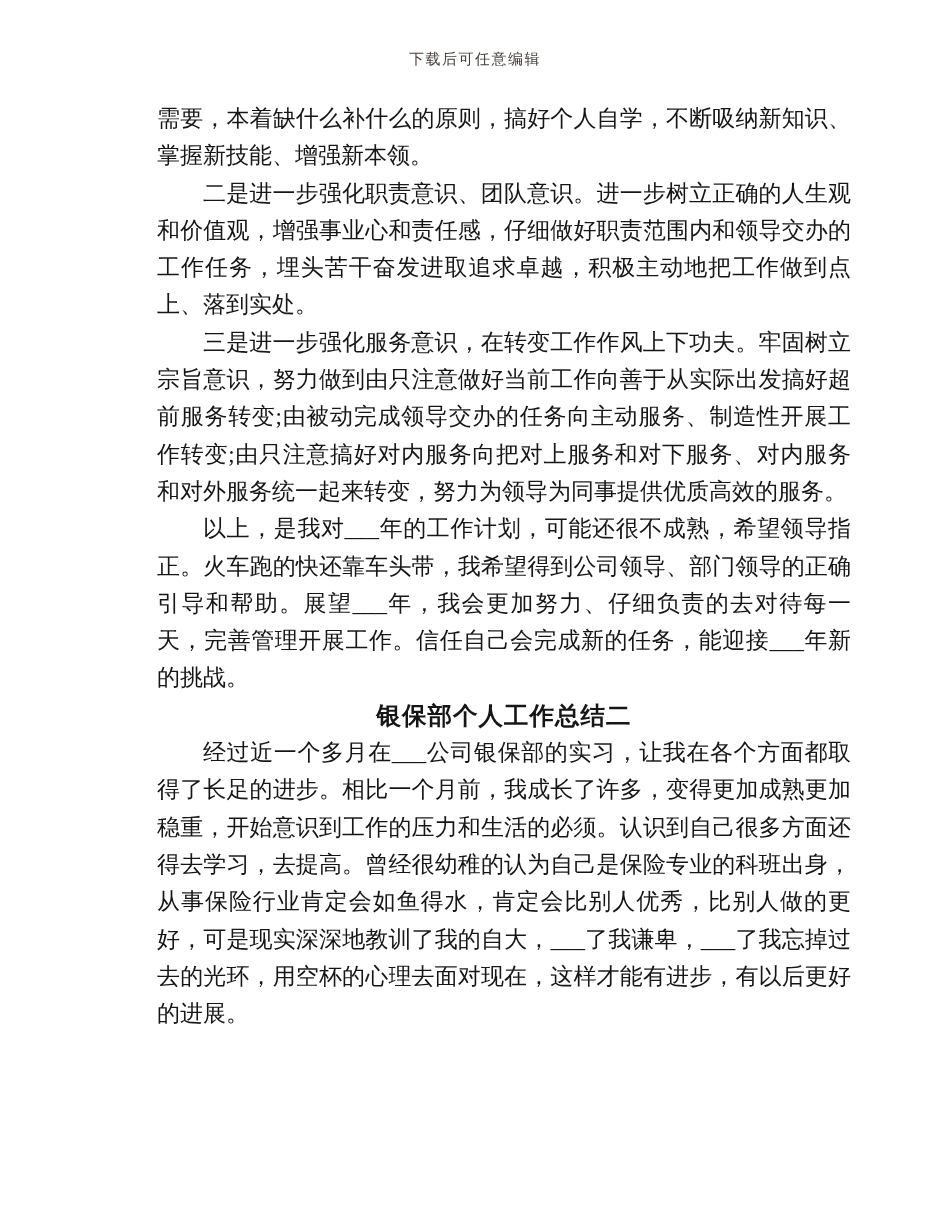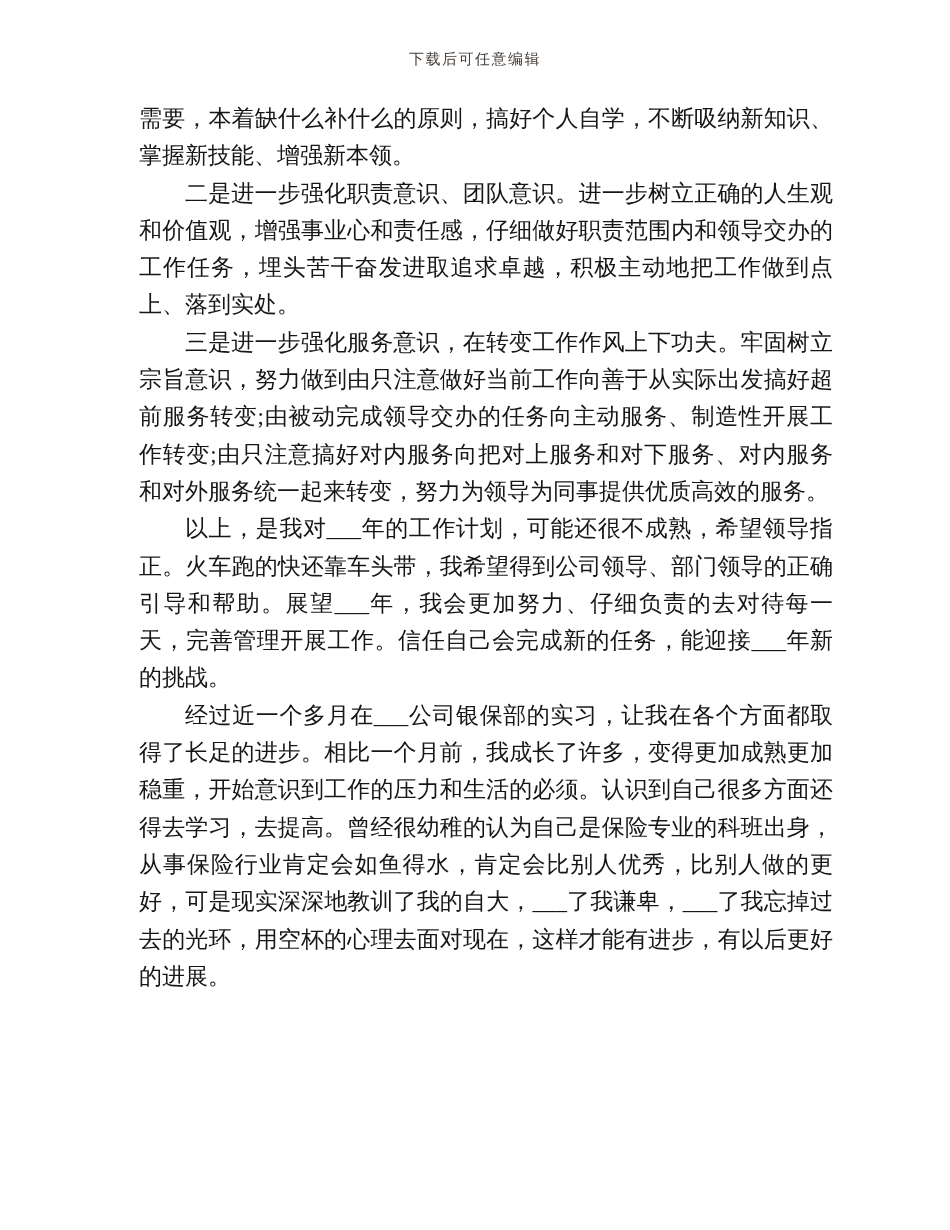--- a/index.html
+++ b/index.html
@@ -26,21 +26,21 @@
     left: 0;
     width: 950px;
     text-align: center;
     font-size: 15px;
     letter-spacing: 1.5px;
     color: #443e39;
   }
   .doc-body {
     position: absolute;
     top: 100px;
-    left: 139px;
+    left: 157px;
     width: 694px;
     font-size: 23px;
     line-height: 37.3px;
     color: #161616;
     text-align: justify;
     text-justify: inter-ideograph;
   }
   .para {
     margin: 0;
     text-indent: 2em;
@@ -65,15 +65,16 @@
 <body>
 
 <div class="page">
   <div class="header-note">下载后可任意编辑</div>
 
   <div class="doc-body">
       <p class="para no-indent"><span>需要，本着缺什么补什么的原则，搞好个人自学，不断吸纳新知识、掌握新技能、增强新本领。</span></p>
       <p class="para"><b>二是进一步强化职责意识、团队意识。</b><span>进一步树立正确的人生观和价值观，增强事业心和责任感，仔细做好职责范围内和领导交办的工作任务，埋头苦干奋发进取追求卓越，积极主动地把工作做到点上、落到实处。</span></p>
       <p class="para"><b>三是进一步强化服务意识，在转变工作作风上下功夫。</b><span>牢固树立宗旨意识，努力做到由只注意做好当前工作向善于从实际出发搞好超前服务转变;由被动完成领导交办的任务向主动服务、制造性开展工作转变;由只注意搞好对内服务向把对上服务和对下服务、对内服务和对外服务统一起来转变，努力为领导为同事提供优质高效的服务。</span></p>
       <p class="para"><span>以上，是我对___年的工作计划，可能还很不成熟，希望领导指正。火车跑的快还靠车头带，我希望得到公司领导、部门领导的正确引导和帮助。展望___年，我会更加努力、仔细负责的去对待每一天，完善管理开展工作。信任自己会完成新的任务，能迎接___年新的挑战。</span></p>
+      <p class="doc-heading">银保部个人工作总结二</p>
       <p class="para"><span>经过近一个多月在___公司银保部的实习，让我在各个方面都取得了长足的进步。相比一个月前，我成长了许多，变得更加成熟更加稳重，开始意识到工作的压力和生活的必须。认识到自己很多方面还得去学习，去提高。曾经很幼稚的认为自己是保险专业的科班出身，从事保险行业肯定会如鱼得水，肯定会比别人优秀，比别人做的更好，可是现实深深地教训了我的自大，___了我谦卑，___了我忘掉过去的光环，用空杯的心理去面对现在，这样才能有进步，有以后更好的进展。</span></p>
     </div>
 </div>
 
 </body></html>

